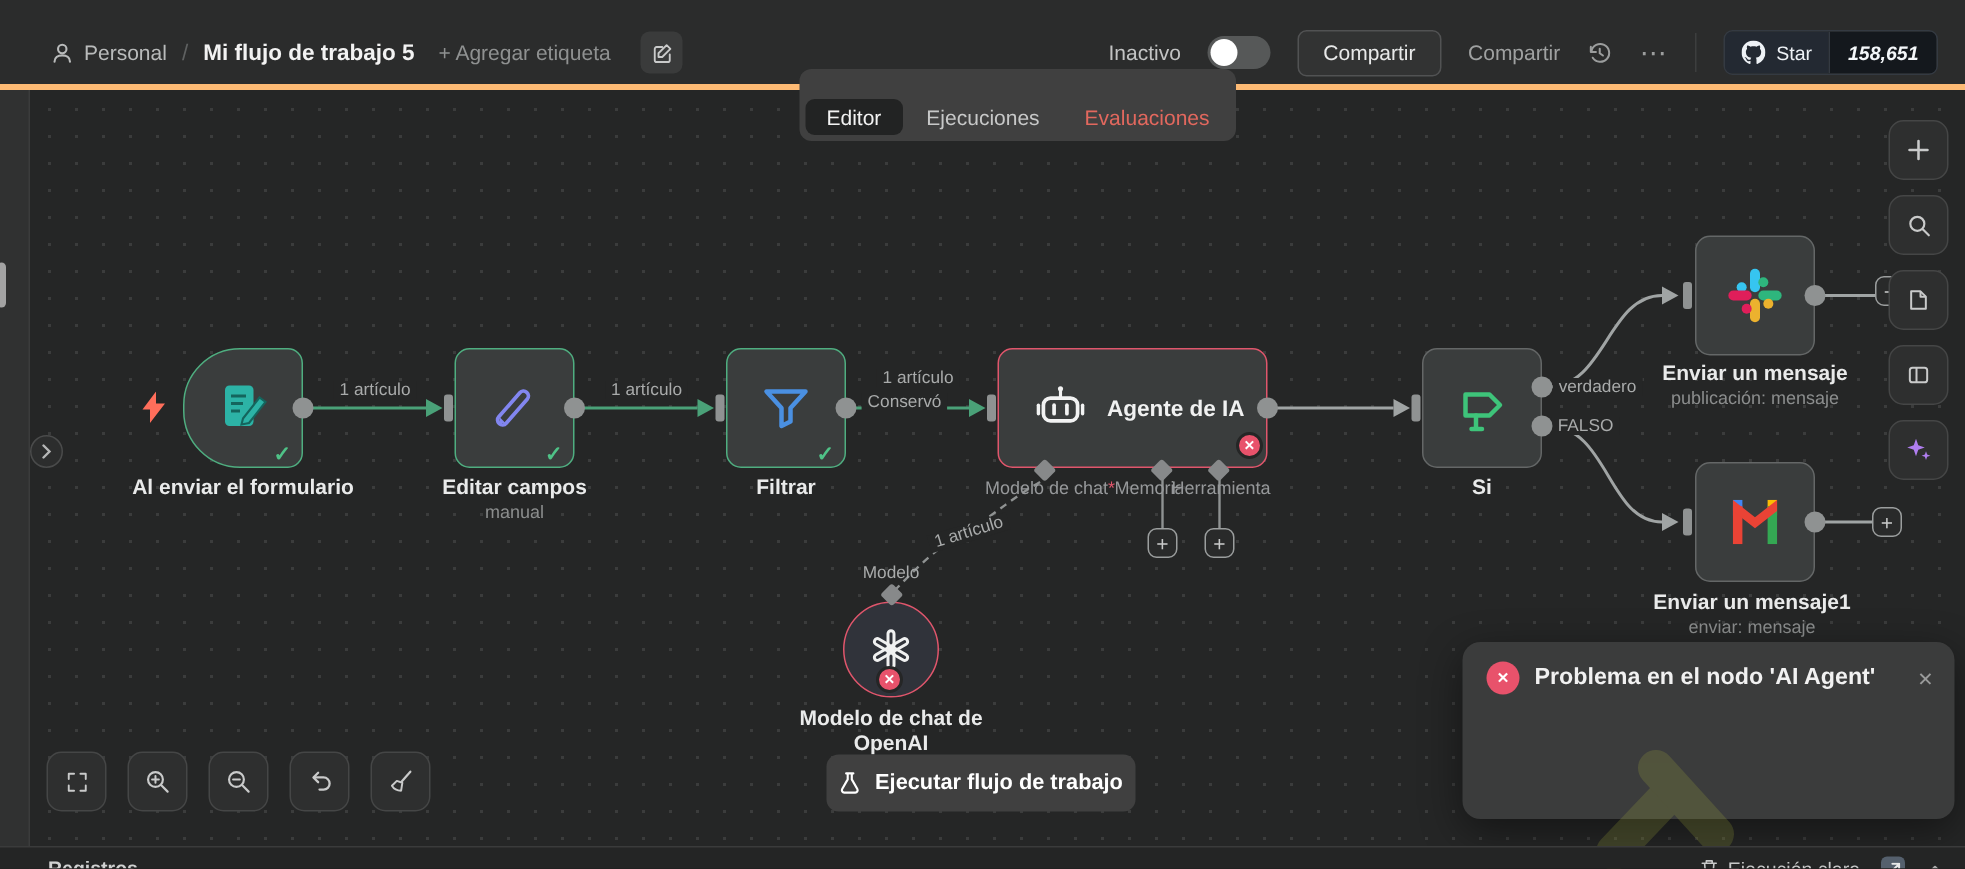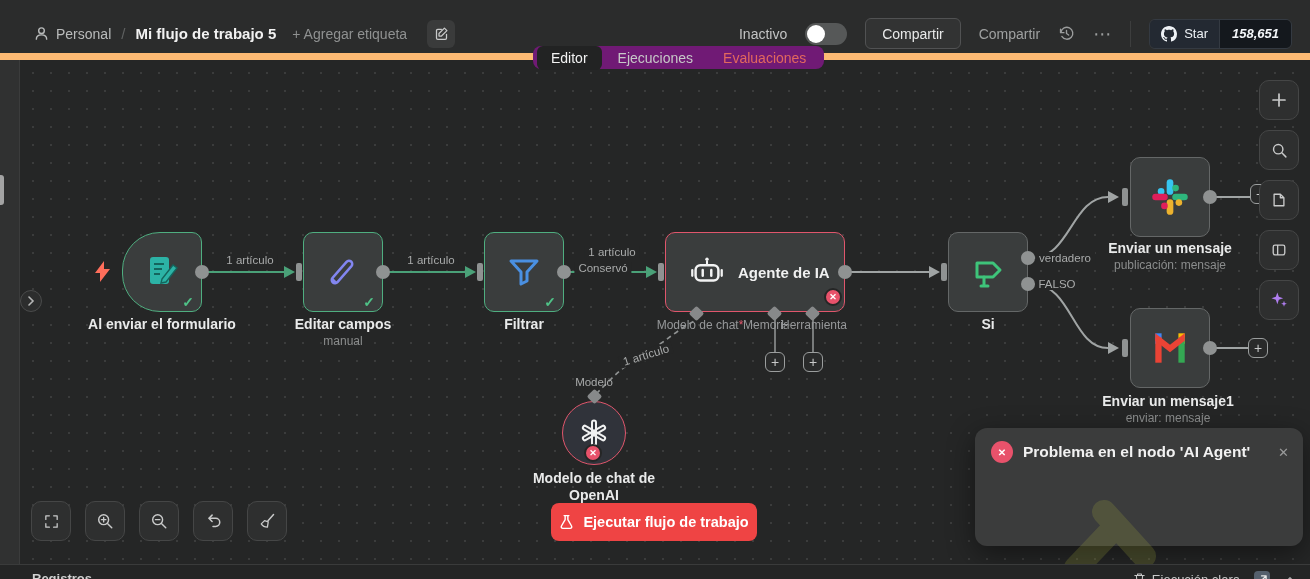--- a/index.html
+++ b/index.html
@@ -12,42 +12,42 @@
     position:absolute; left:0; top:60px; right:0; bottom:0;
     background-color:#252626;
     background-image:radial-gradient(#3b3c3c 1.2px, transparent 1.3px);
     background-size:18px 18px; background-position:6px 4px;
   }
   #left-strip { position:absolute; left:0; top:60px; bottom:0; width:20px; background:#303131; border-right:1px solid #3b3c3c; z-index:3; }
   .strip-pill { position:absolute; left:-2px; top:115px; width:6px; height:30px; border-radius:3px; background:#c9caca; opacity:.75; }
   #panel-toggle { position:absolute; left:20px; top:290px; width:22px; height:22px; border-radius:50%; background:#2c2d2d; border:1px solid #4a4b4b; color:#b5b6b6; display:flex; align-items:center; justify-content:center; z-index:6; cursor:pointer; }
 
   
-  #header { position:absolute; left:0; top:0; width:100%; height:60px; background:#2b2c2c; border-bottom:7px solid #fdba74; display:flex; align-items:center; padding:14px 18px 0 34px; z-index:20;justify-content:space-between; }
+  #header { position:absolute; left:0; top:0; width:100%; height:60px; background:#2b2c2c; border-bottom:4px solid #fdba74; display:flex; align-items:center; padding:14px 18px 0 34px; z-index:20;justify-content:space-between; }
   .hleft { display:flex; align-items:center; gap:10px; }
   .hright { margin-left:auto; display:flex; align-items:center; gap:18px; }
   .crumb-project { color:#b9bbbb; font-size:14px; display:flex; align-items:center; gap:7px; cursor:pointer; }
   .crumb-sep { color:#5f6161; font-size:15px; }
   .wf-title { color:#f2f2f2; font-size:15px; font-weight:600; }
   .add-tag { color:#8f9191; font-size:14px; cursor:pointer; margin-left:6px; }
   .icon-btn { width:28px; height:28px; border-radius:6px; background:#3a3b3b; display:flex; align-items:center; justify-content:center; cursor:pointer; margin-left:10px; }
   .status-label { color:#c3c4c4; font-size:14px; }
   .toggle { width:42px; height:22px; border-radius:11px; background:#565858; position:relative; cursor:pointer; }
   .toggle .knob { position:absolute; left:2px; top:2px; width:18px; height:18px; border-radius:50%; background:#fff; }
   .share-btn { height:31px; padding:0 16px; border-radius:6px; background:#323333; border:1px solid #515253; color:#e8e9e9; font-size:14px; font-weight:500; display:flex; align-items:center; cursor:pointer; }
   .saved { color:#9fa1a1; font-size:14px; }
   .hicon { color:#9b9d9d; display:flex; align-items:center; cursor:pointer; }
   .ellipsis { color:#9b9d9d; font-size:18px; letter-spacing:1px; cursor:pointer; }
   .hsep { width:1px; height:26px; background:#3d3e3e; }
   .gh { display:flex; align-items:stretch; height:30px; border:1px solid #343a42; border-radius:6px; overflow:hidden; cursor:pointer; }
   .gh-star { background:#232932; color:#eef2f6; font-size:13px; display:flex; align-items:center; gap:7px; padding:0 11px; }
   .gh-count { background:#14181d; color:#f4f7fa; font-size:13px; font-weight:700; display:flex; align-items:center; padding:0 12px; border-left:1px solid #343a42;font-style:italic; }
 
   
-  #tabs { position:absolute; left:533px; top:46px; height:23px; background:#701a75; border-radius:8px; display:flex; align-items:center; padding:4px; gap:2px; z-index:22; }
+  #tabs { position:absolute; left:533px; top:46px; height:48px; background:#404040; border-radius:8px; display:flex; align-items:flex-end; padding:4px; gap:2px; z-index:22; }
   .tab { padding:4px 14px; font-size:14px; color:#c7c8c8; border-radius:6px; cursor:pointer; white-space:nowrap; }
   .tab.active { background:#222323; color:#f2f2f2; }
   .tab.eval { color:#e2685e; }
 
   
   .node { position:absolute; background:#3a3d3d; border:1.8px solid #646767; border-radius:10px; z-index:4; display:flex; align-items:center; justify-content:center; cursor:pointer; }
   .node.green { border-color:#4fae80; }
   .node.red { border-color:#e0566c; }
   .check { position:absolute; right:7px; bottom:1px; color:#4fc287; font-size:14px; font-weight:700; }
   .errbadge { position:absolute; width:18px; height:18px; border-radius:50%; background:#e8526b; border:2px solid #252626; color:#fff; font-size:9px; font-weight:700; display:flex; align-items:center; justify-content:center; z-index:6; }
@@ -57,21 +57,21 @@
   .plabel { position:absolute; transform:translateX(-50%); font-size:12px; color:#96989a; white-space:nowrap; z-index:3; }
   .req { color:#e0566c; }
   .dot { position:absolute; width:14px; height:14px; border-radius:50%; background:#8f9292; z-index:5; }
   .diamond { position:absolute; width:11px; height:11px; background:#87898a; border-radius:2px; transform:rotate(45deg); z-index:5; }
   .plusend { position:absolute; width:20px; height:20px; border:1.6px solid #9b9e9e; border-radius:6px; background:#292a2a; color:#c8c9c9; font-size:14px; line-height:1; display:flex; align-items:center; justify-content:center; z-index:2; cursor:pointer; }
   .agent-title { color:#f0f1f1; font-size:15px; font-weight:600; margin-left:12px; }
   #edges { position:absolute; inset:0; z-index:1; pointer-events:none; }
 
   
   .sq-btn { position:absolute; width:40px; height:40px; border-radius:10px; background:#2e2f2f; border:1px solid #454646; display:flex; align-items:center; justify-content:center; z-index:10; cursor:pointer; }
-  #run-btn { position:absolute; left:551px; top:503px; width:206px; height:38px; background:#ef4444; border:none; border-radius:8px; color:#fff; font-size:14.5px; font-weight:600; font-family:"Liberation Sans",sans-serif; display:flex; align-items:center; justify-content:center; gap:9px; z-index:10; cursor:pointer; }
+  #run-btn { position:absolute; left:551px; top:503px; width:206px; height:38px; background:#404040; border:none; border-radius:8px; color:#fff; font-size:14.5px; font-weight:600; font-family:"Liberation Sans",sans-serif; display:flex; align-items:center; justify-content:center; gap:9px; z-index:10; cursor:pointer; }
 
   
   #toast { position:absolute; left:975px; top:428px; width:328px; height:118px; background:#3b3c3c; border-radius:12px; box-shadow:0 8px 28px rgba(0,0,0,.45); z-index:11; padding:13px 14px 12px 16px; }
   .toast-title-row { display:flex; align-items:center; gap:10px; }
   .toast-err-icon { width:22px; height:22px; border-radius:50%; background:#e8526b; color:#fff; font-size:10px; font-weight:700; display:flex; align-items:center; justify-content:center; flex:0 0 auto; }
   .toast-title { color:#f1f1f1; font-size:15.5px; font-weight:700; white-space:nowrap; }
   .toast-close { margin-left:auto; color:#9a9b9b; font-size:13px; cursor:pointer; padding-left:6px; }
   .toast-body { margin:7px 0 0 45px; font-size:14px; line-height:22px; color:#d8d9d9; }
   .toast-link { color:#e4756b; cursor:pointer; }
   #watermark { position:absolute; left:1046px; top:468px; z-index:12; opacity:.20; pointer-events:none; }

